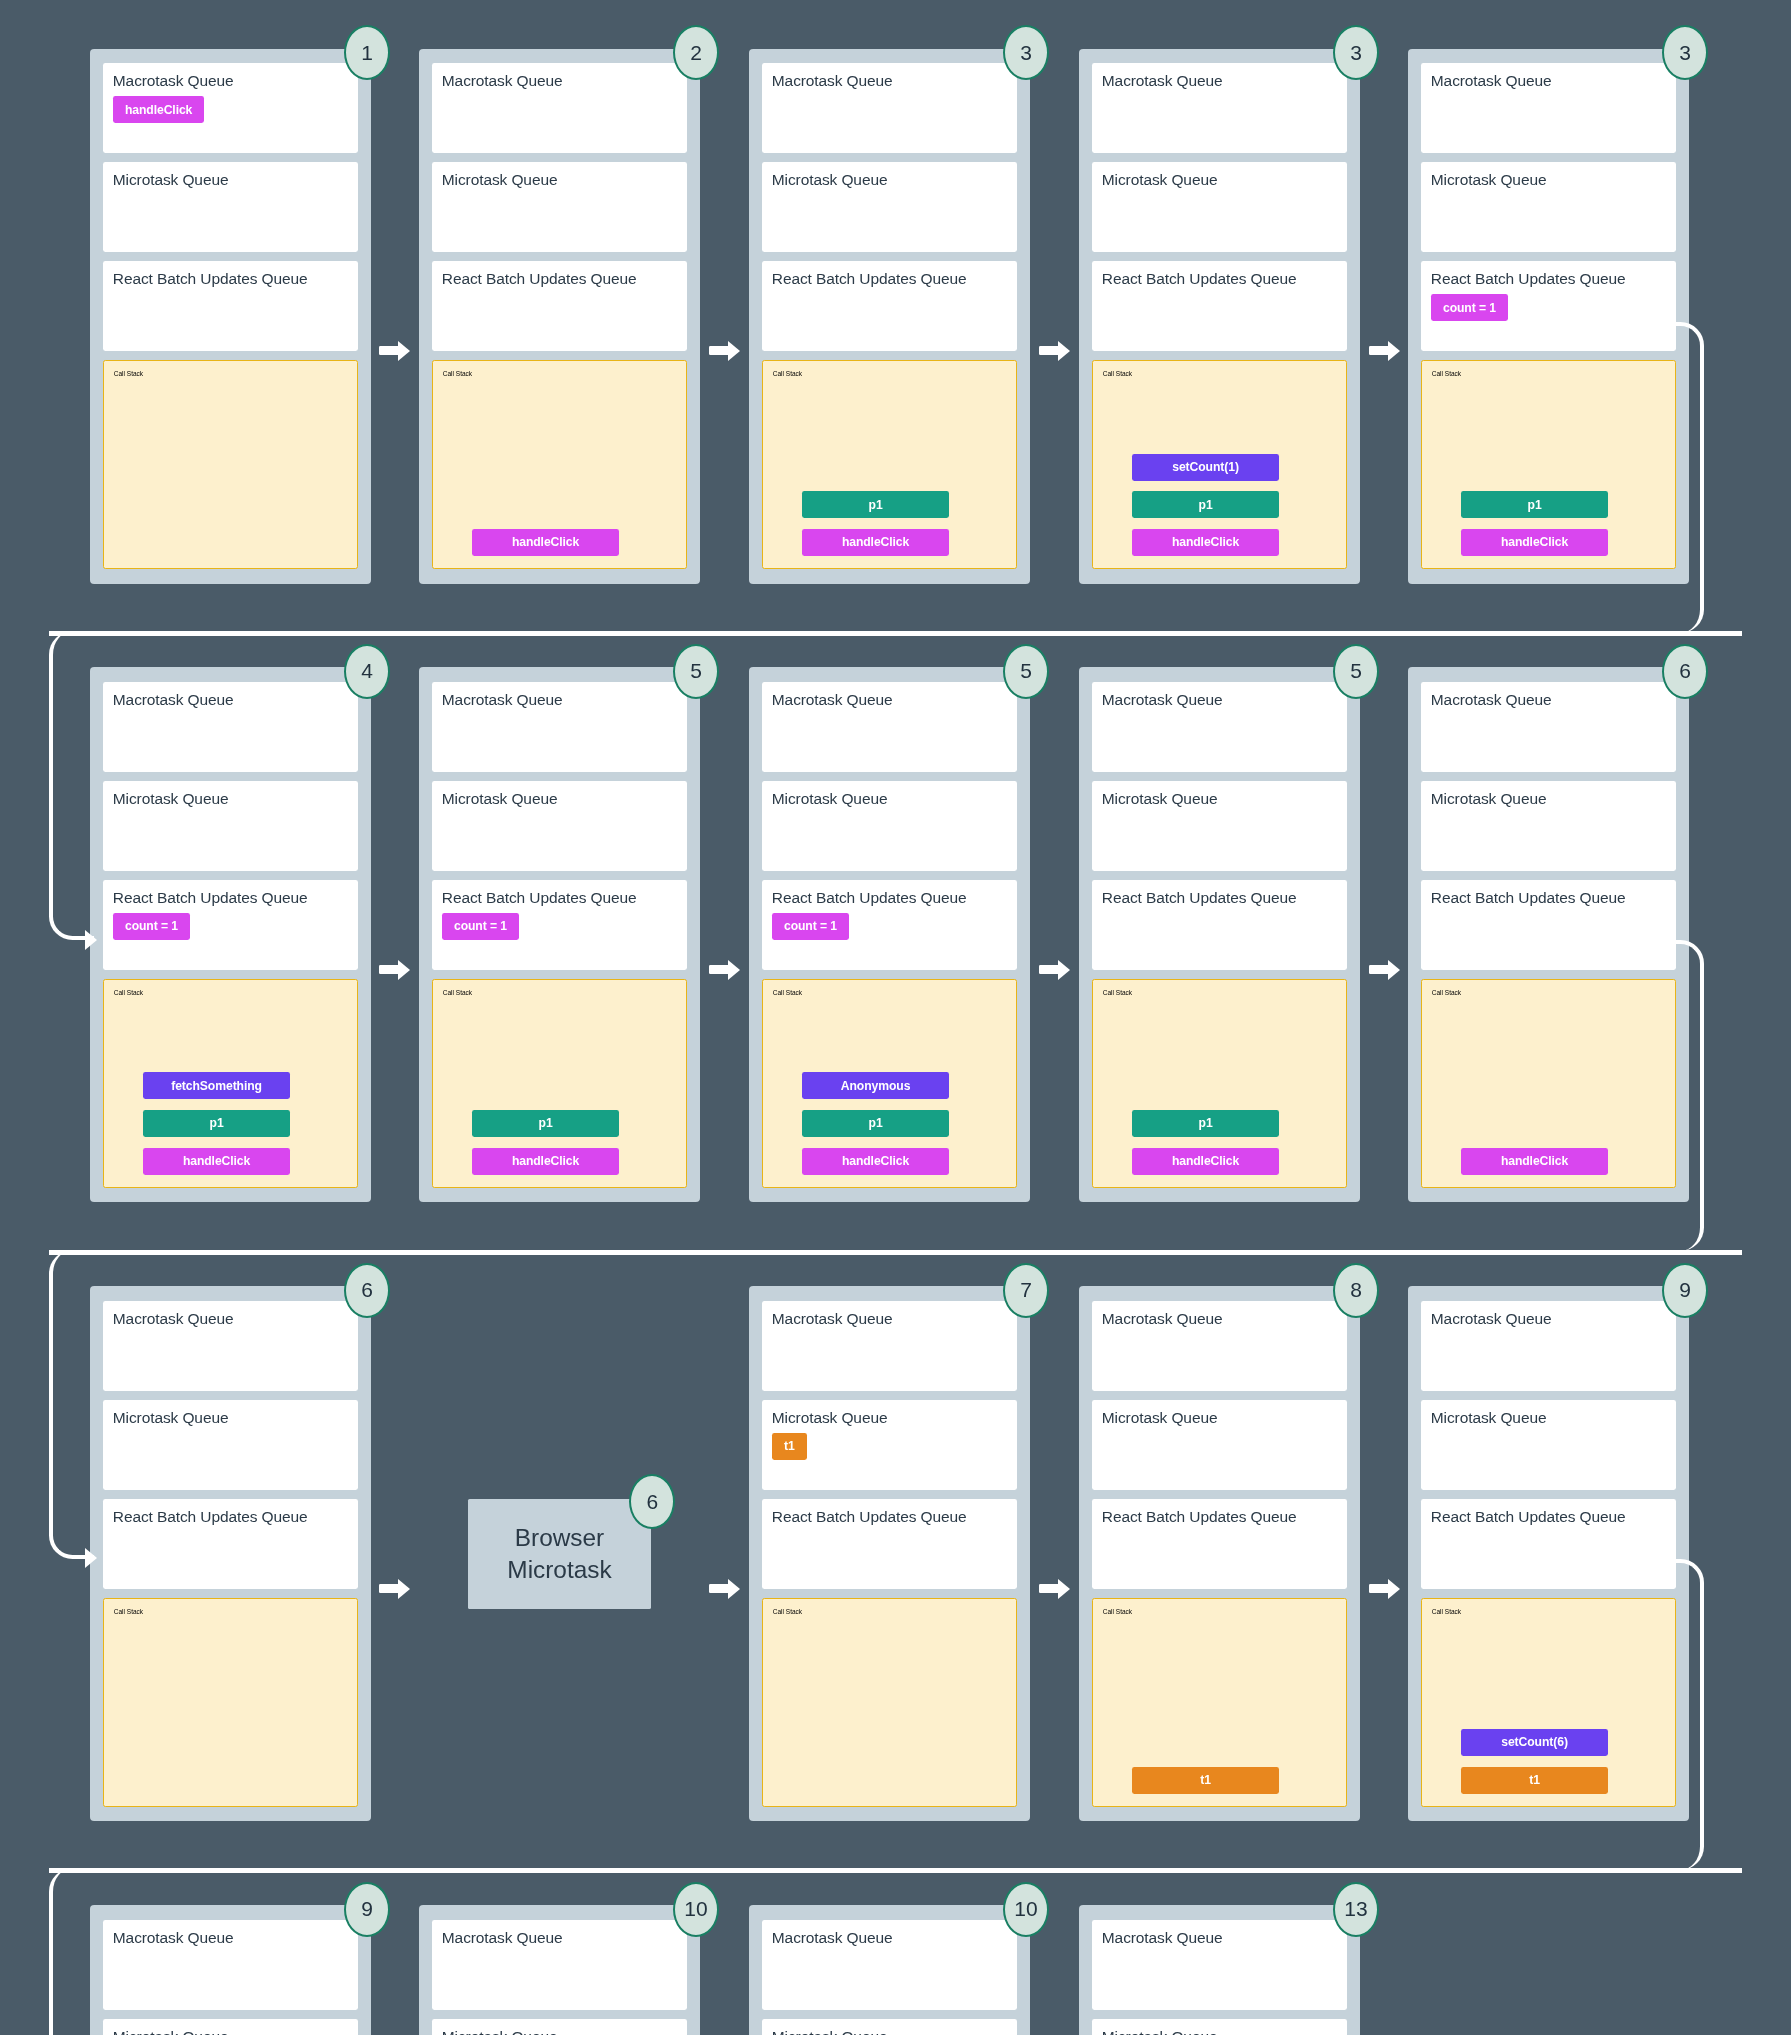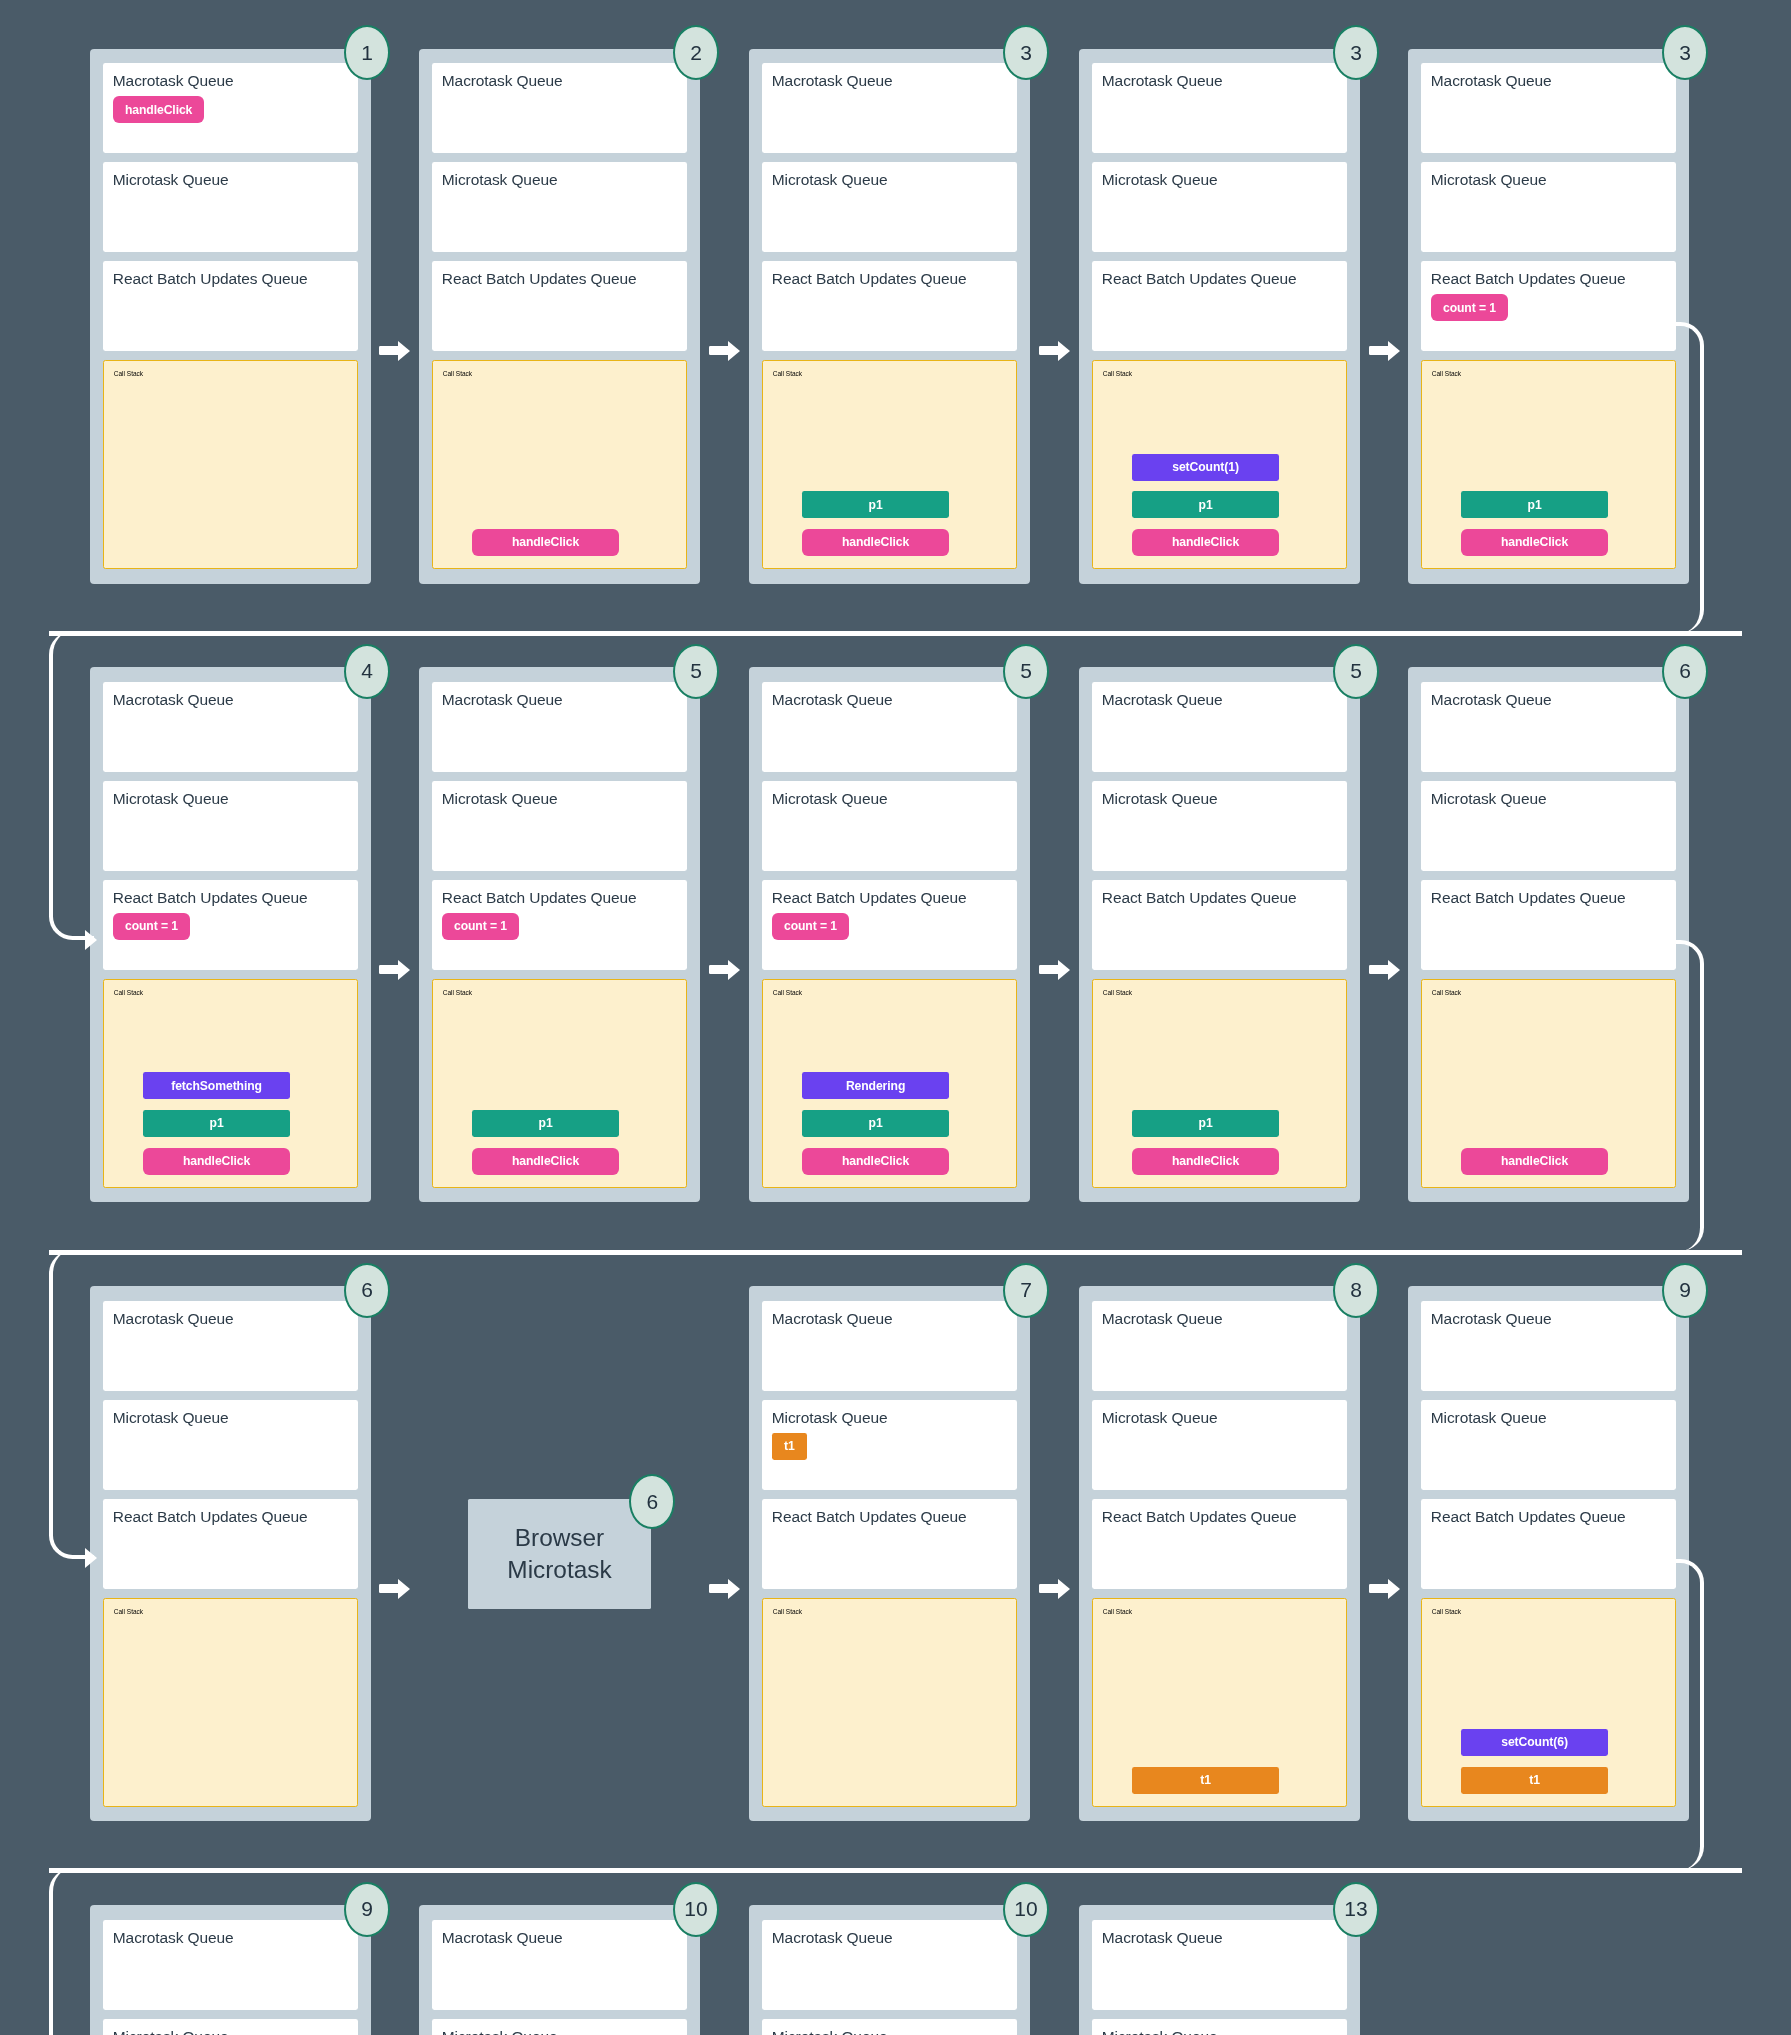--- a/index.html
+++ b/index.html
@@ -100,21 +100,21 @@
     border-radius: 2.4px;
     color: #ffffff;
     font-size: 12.2px;
     font-weight: bold;
     letter-spacing: -0.1px;
     box-sizing: border-box;
     height: 27px;
     padding: 0 12.2px;
     white-space: nowrap;
   }
-  .chip-blue   { background: #ec4899; border-radius: 6px; }
+  .chip-blue   { background: #d946ef; }
   .chip-teal   { background: #16a085; }
   .chip-purple { background: #6a41f0; }
   .chip-orange { background: #e8871e; }
 
   .stack-items .chip { min-width: 147px; }
 
   .queue-chip-row {
     margin-top: 6.5px;
   }
 
@@ -351,21 +351,21 @@
         <div class="queue">
           <div class="qlabel">Microtask Queue</div>
         </div>
         <div class="queue">
           <div class="qlabel">React Batch Updates Queue</div>
           <div class="queue-chip-row"><div class="chip chip-blue">count = 1</div></div>
         </div>
         <div class="callstack">
           <div class="qlabel">Call Stack</div>
           <div class="stack-items">
-            <div class="chip chip-purple">Rendering</div>
+            <div class="chip chip-purple">Anonymous</div>
             <div class="chip chip-teal">p1</div>
             <div class="chip chip-blue">handleClick</div>
           </div>
         </div>
         <div class="badge">5</div>
       </div>
       <div class="panel col-3" style="left: 1079px;">
         <div class="queue">
           <div class="qlabel">Macrotask Queue</div>
         </div>

